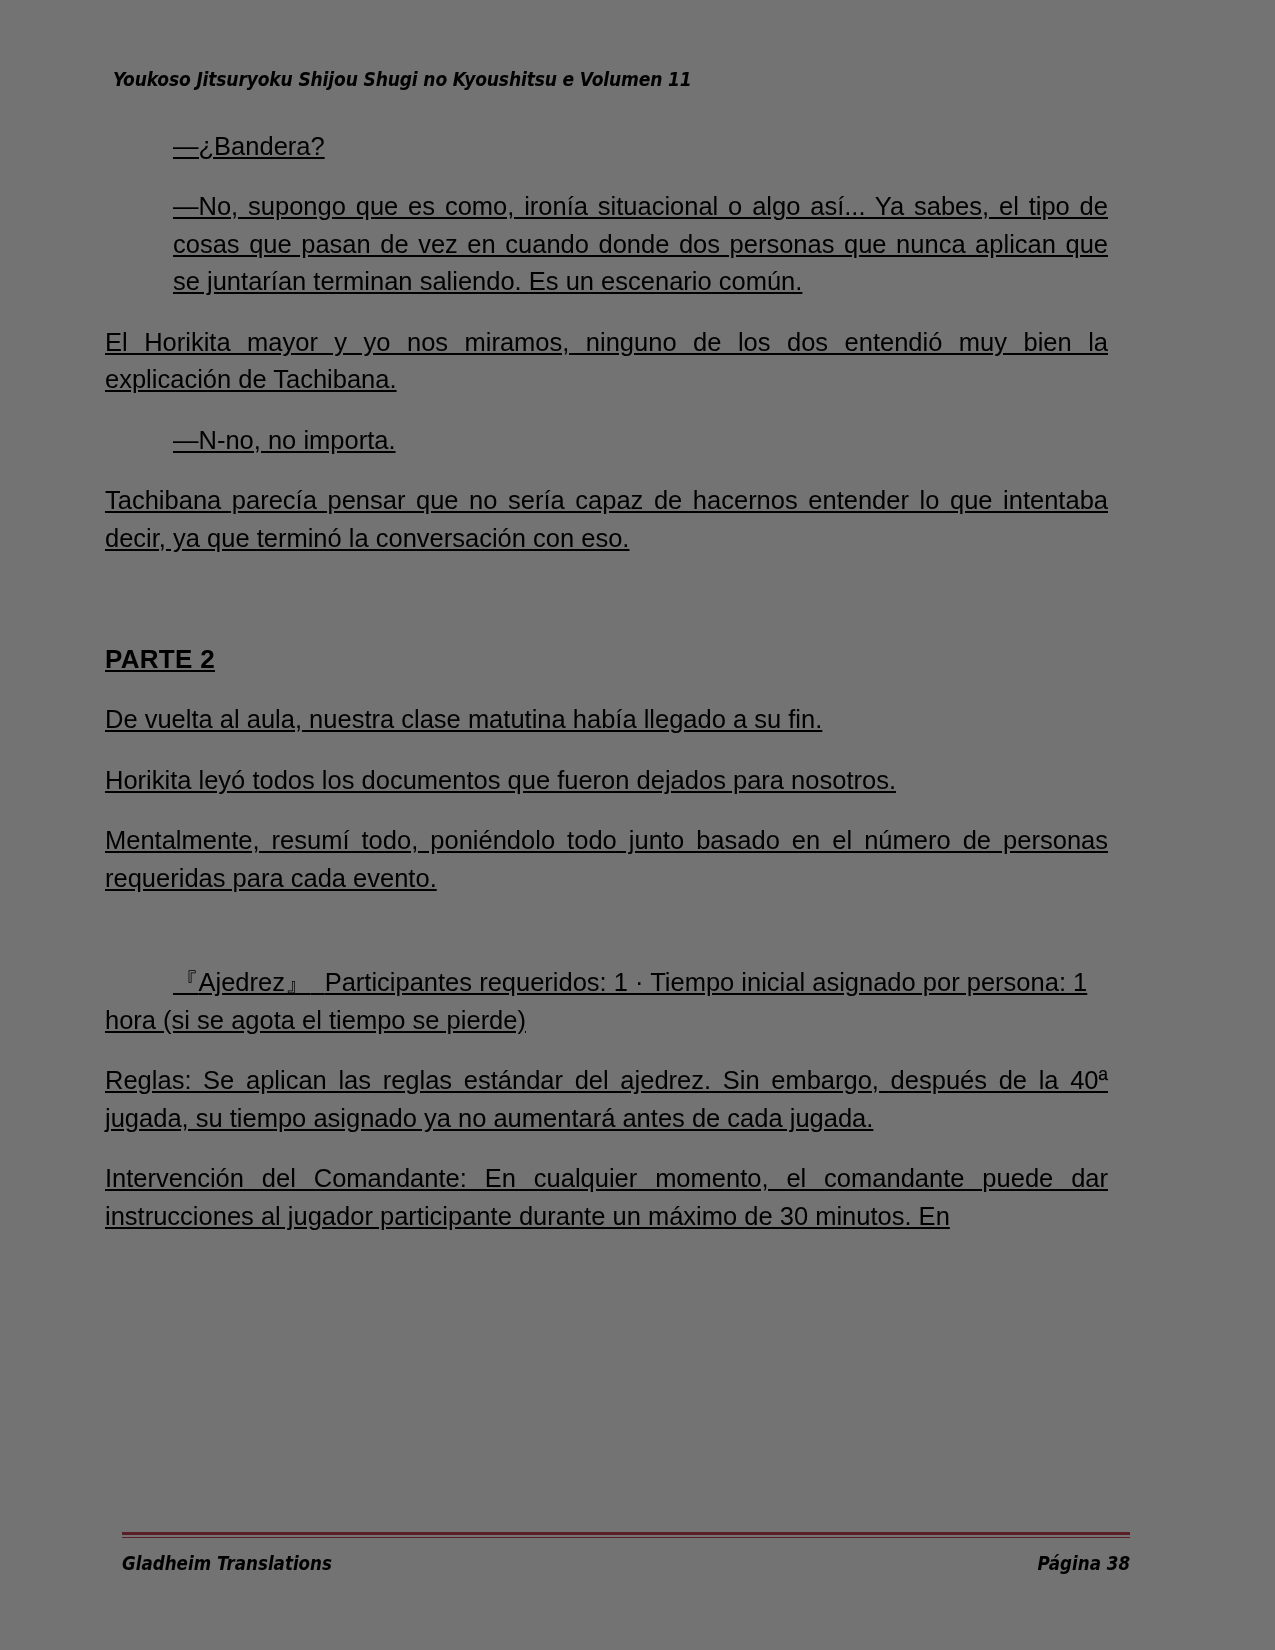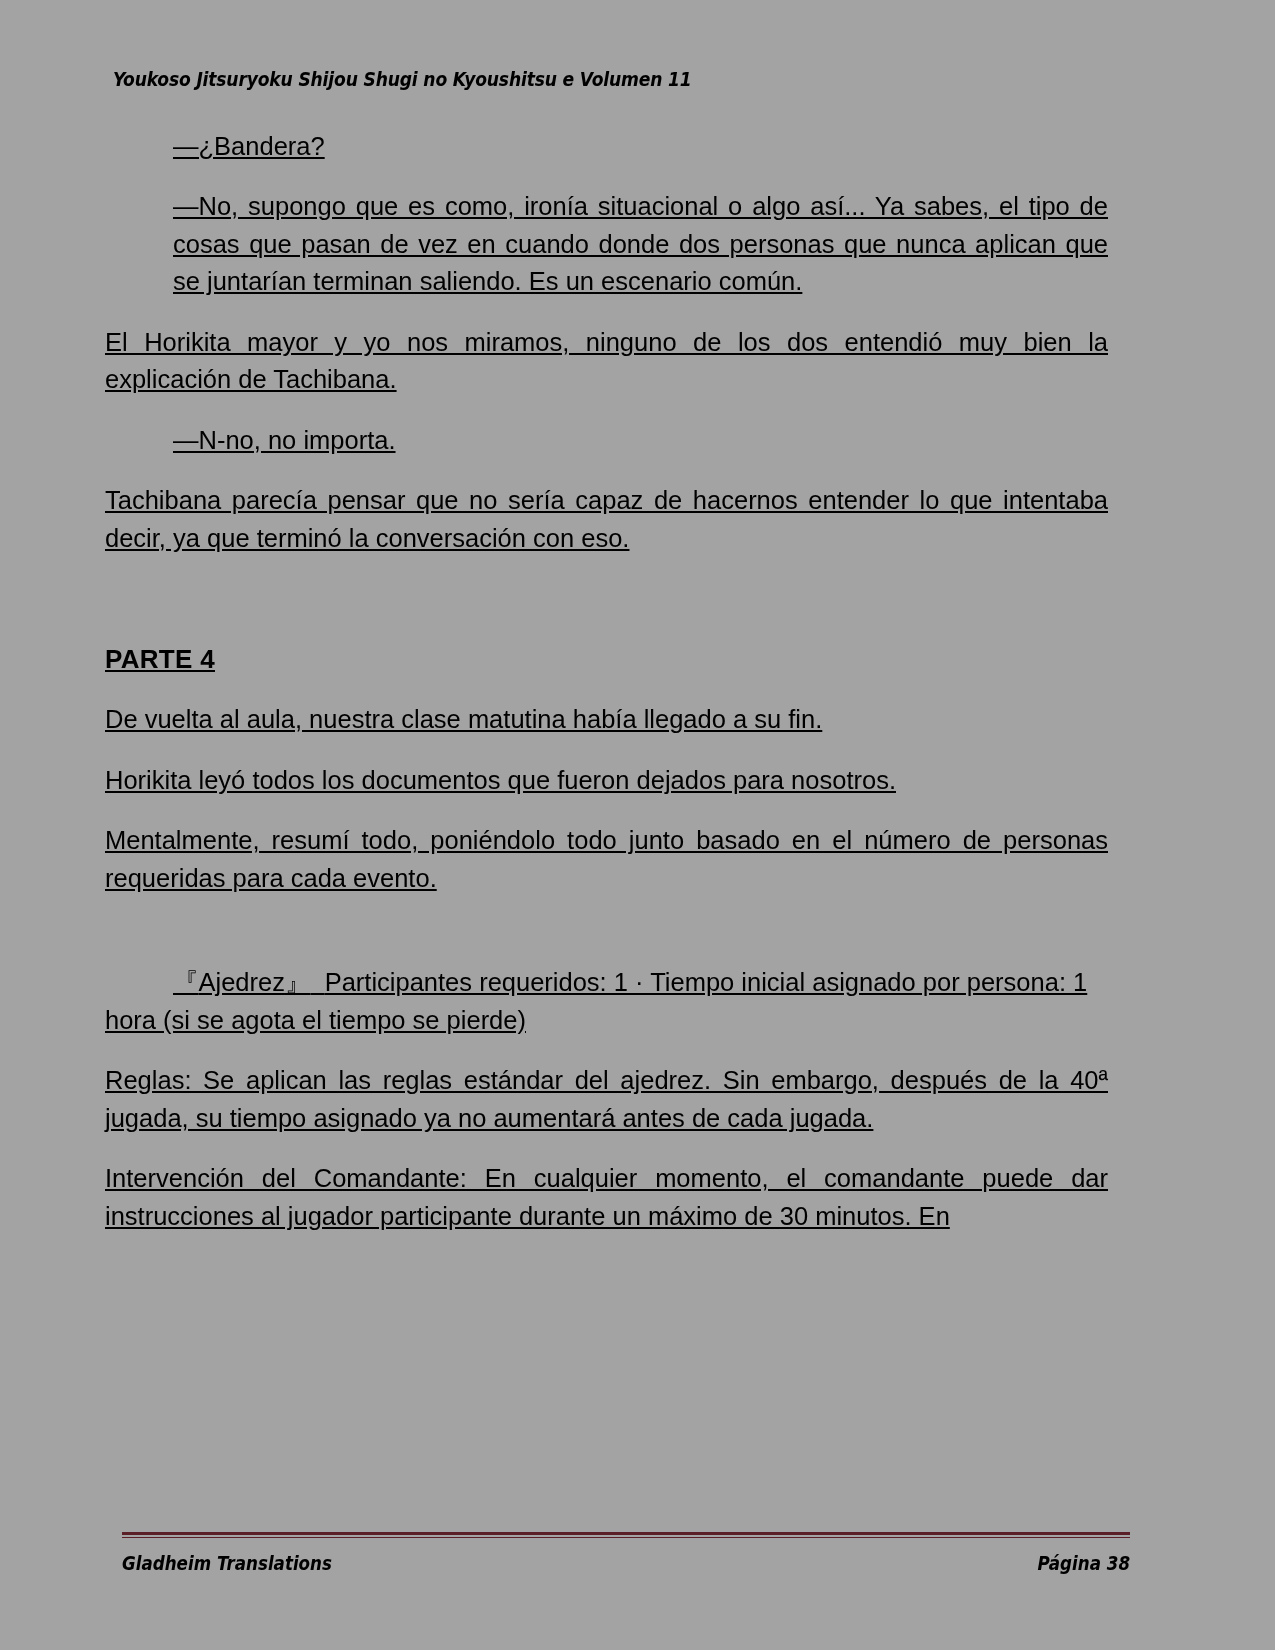--- a/index.html
+++ b/index.html
@@ -8,21 +8,21 @@
     background: #ffffff;
   }
   body {
     font-family: "Liberation Sans", sans-serif;
     color: #000000;
   }
   .page {
     position: relative;
     width: 1275px;
     height: 1650px;
-    background: #a3a3a3;
+    background: #737373;
     box-sizing: border-box;
     overflow: hidden;
   }
 
   
   .running-header {
     position: absolute;
     left: 113px;
     top: 68px;
     width: 1049px;
@@ -149,21 +149,21 @@
     <p class="indent">—No, supongo que es como, ironía situacional o algo así... Ya sabes, el tipo de cosas que pasan de vez en cuando donde dos personas que nunca aplican que se juntarían terminan saliendo. Es un escenario común.</p>
 
     <p class="para">El Horikita mayor y yo nos miramos, ninguno de los dos entendió muy bien la explicación de Tachibana.</p>
 
     <p class="indent-firstline">—N-no, no importa.</p>
 
     <p class="para">Tachibana parecía pensar que no sería capaz de hacernos entender lo que intentaba decir, ya que terminó la conversación con eso.</p>
 
     <div class="gap-lg"></div>
 
-    <h2 class="part-heading">PARTE 4</h2>
+    <h2 class="part-heading">PARTE 2</h2>
 
     <p class="para">De vuelta al aula, nuestra clase matutina había llegado a su fin.</p>
 
 
     <p class="para">Horikita leyó todos los documentos que fueron dejados para nosotros.</p>
 
     <p class="para">Mentalmente, resumí todo, poniéndolo todo junto basado en el número de personas requeridas para cada evento.</p>
 
     <div class="gap-md"></div>
 

